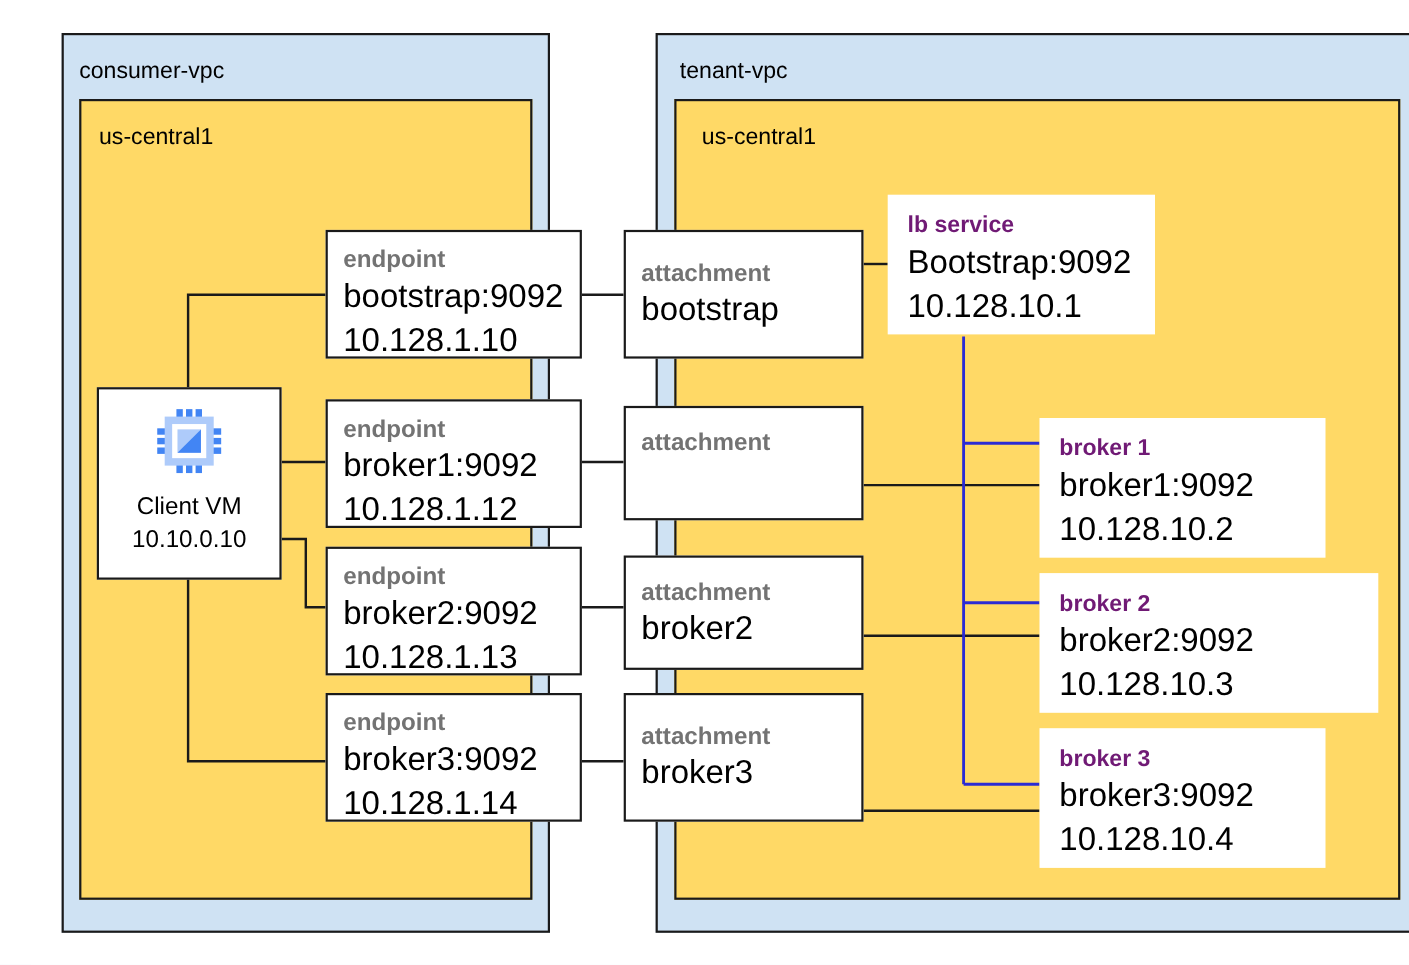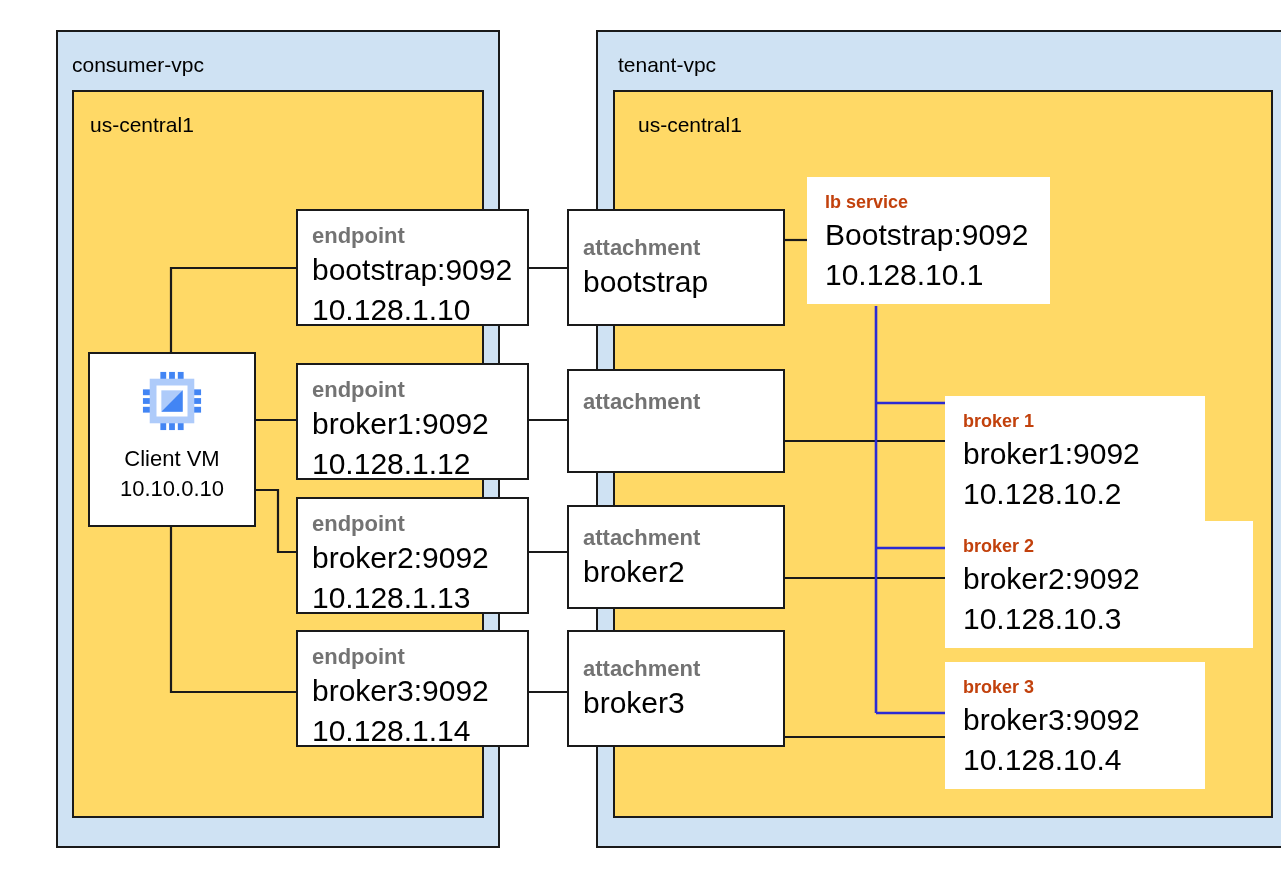--- a/index.html
+++ b/index.html
@@ -57,23 +57,23 @@
     padding-top: 14px;
   }
   .node .t-bi {
     font-size: 22px;
     font-weight: bold;
     color: #737373;
     line-height: 1.33;
     white-space: nowrap;
   }
   .node .t-b {
-    font-size: 18px;
+    font-size: 21px;
     font-weight: bold;
-    color: #c2410c;
+    color: #701a75;
     line-height: 1.33;
     white-space: nowrap;
   }
   .node .t-n {
     font-size: 30px;
     color: #000;
     line-height: 1.33;
     white-space: nowrap;
   }
   
@@ -237,21 +237,21 @@
     <div class="t-bi">attachment</div>
     <div class="t-n">broker3</div>
   </div>
 
   <div class="node plain" style="left:779px; top:177px; width:243px; height:127px; padding-left:18px;">
     <div class="t-b">lb service</div>
     <div class="t-n">Bootstrap:9092</div>
     <div class="t-n">10.128.10.1</div>
   </div>
 
-  <div class="node plain" style="left:917px; top:396px; width:260px; height:127px; padding-left:18px;">
+  <div class="node plain" style="left:917px; top:380px; width:260px; height:127px; padding-left:18px;">
     <div class="t-b">broker 1</div>
     <div class="t-n">broker1:9092</div>
     <div class="t-n">10.128.10.2</div>
   </div>
 
   <div class="node plain" style="left:917px; top:521px; width:308px; height:127px; padding-left:18px;">
     <div class="t-b">broker 2</div>
     <div class="t-n">broker2:9092</div>
     <div class="t-n">10.128.10.3</div>
   </div>

